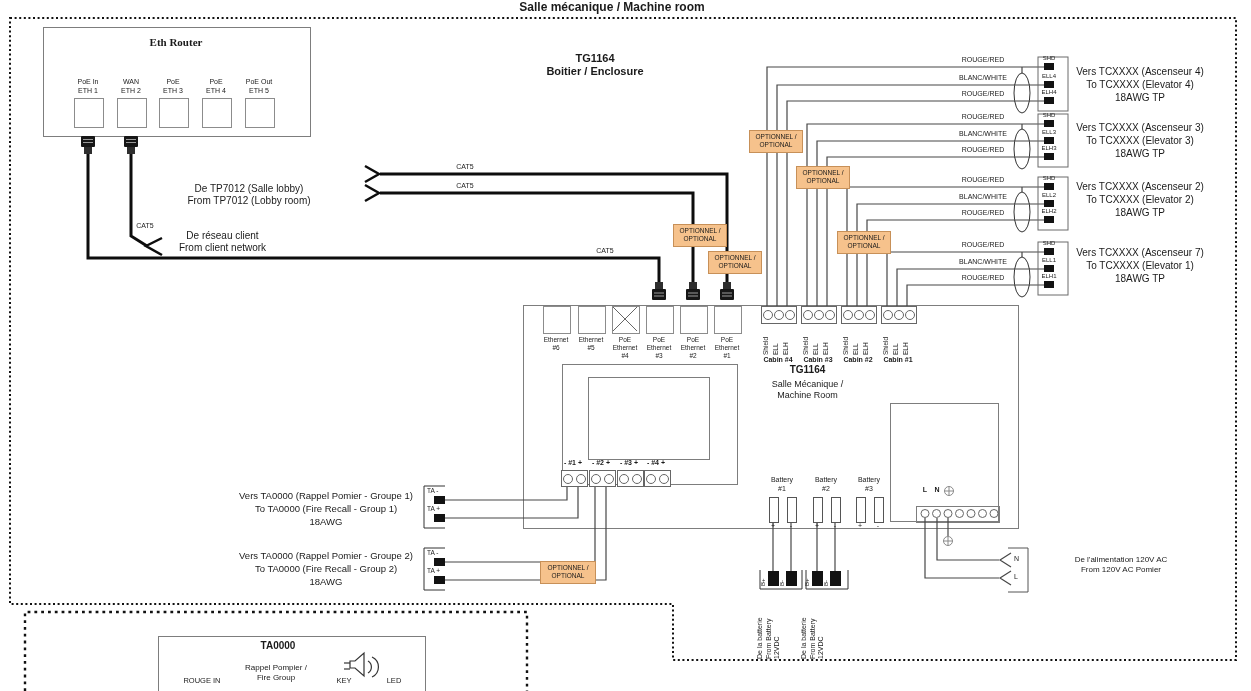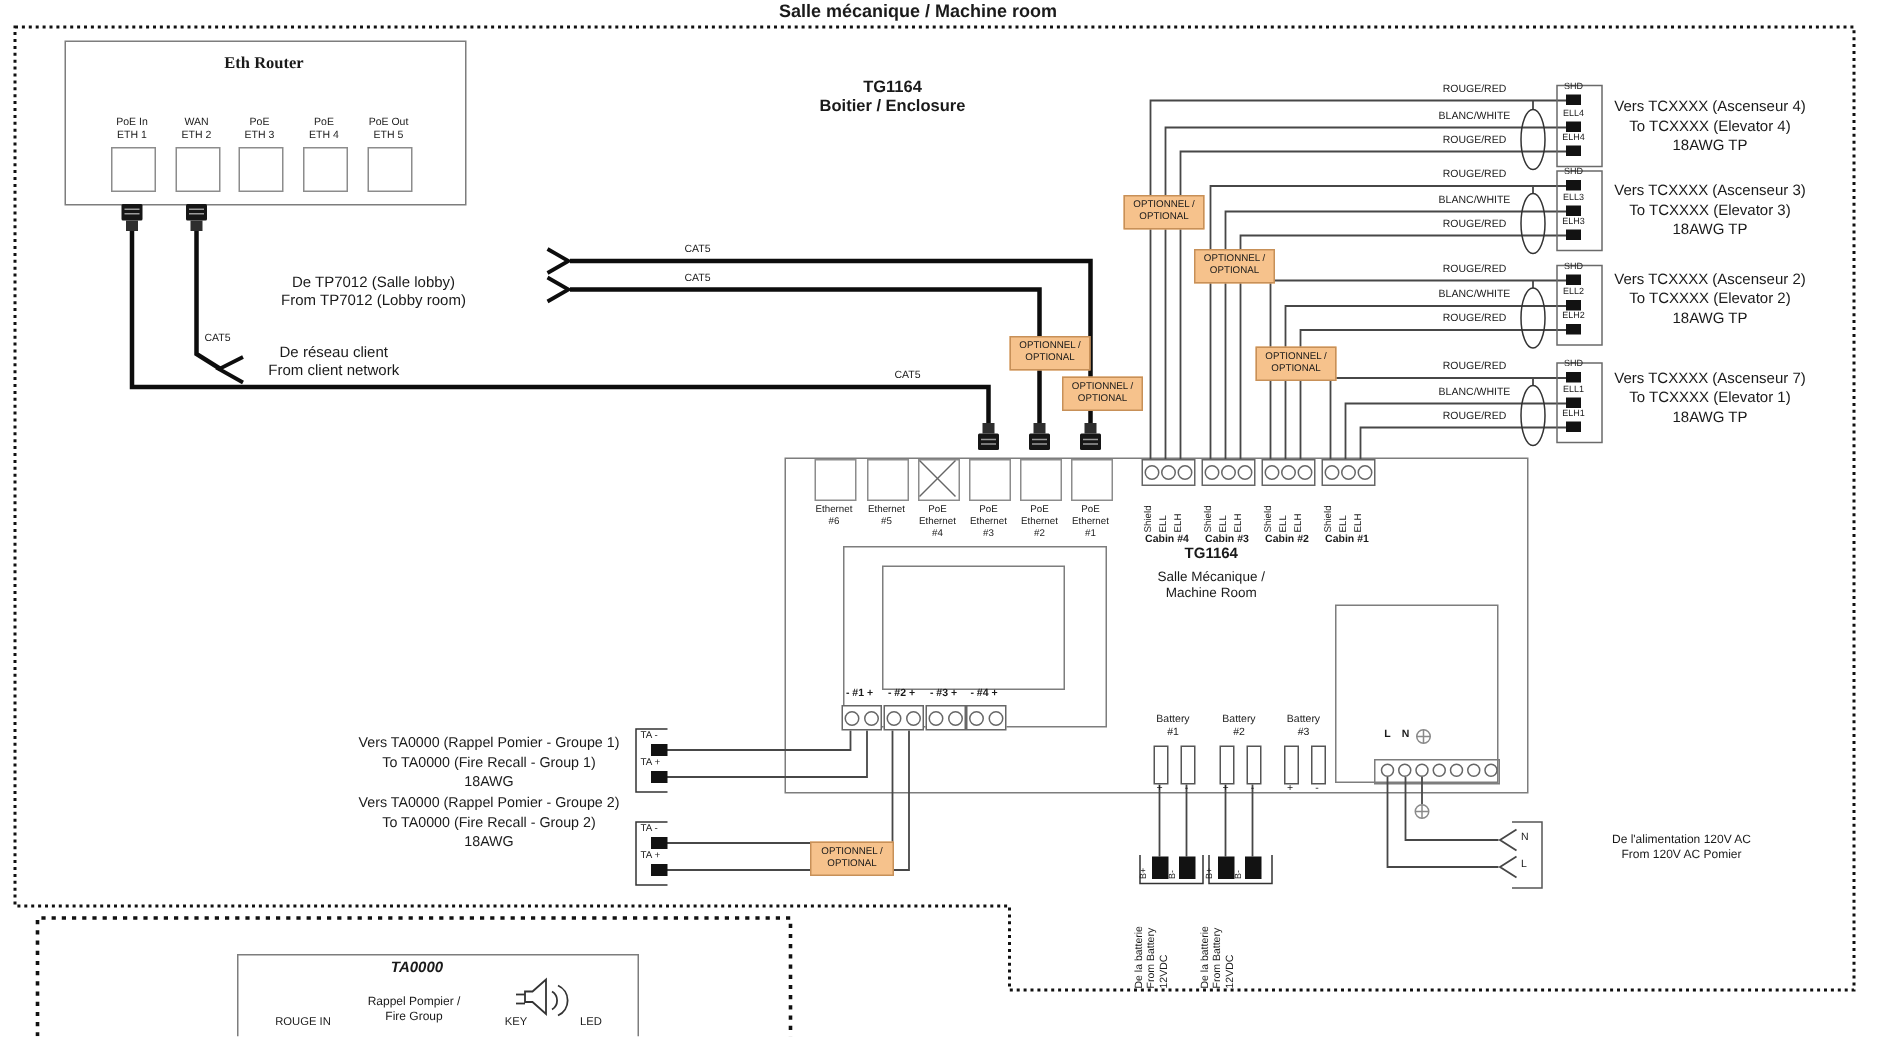--- a/index.html
+++ b/index.html
@@ -384,21 +384,21 @@
   <div class="sq" style="left:1044px;top:248px;width:10px;height:7px;"></div>
   <div class="sq" style="left:1044px;top:265px;width:10px;height:7px;"></div>
   <div class="sq" style="left:1044px;top:281px;width:10px;height:7px;"></div>
   <div class="lbl c f10 lh13 txt" style="left:1072px;top:246px;width:136px;">Vers TCXXXX (Ascenseur 7)
 To TCXXXX (Elevator 1)
 18AWG TP</div>
 
   <div class="lbl c f95 lh13 txt" style="left:228px;top:489px;width:196px;">Vers TA0000 (Rappel Pomier - Groupe 1)
 To TA0000 (Fire Recall - Group 1)
 18AWG</div>
-  <div class="lbl c f95 lh13 txt" style="left:228px;top:529px;width:196px;">Vers TA0000 (Rappel Pomier - Groupe 2)
+  <div class="lbl c f95 lh13 txt" style="left:228px;top:549px;width:196px;">Vers TA0000 (Rappel Pomier - Groupe 2)
 To TA0000 (Fire Recall - Group 2)
 18AWG</div>
   <div class="lbl f65 txt" style="left:427px;top:487px;width:24px;">TA -</div>
   <div class="sq" style="left:434px;top:496px;width:11px;height:8px;"></div>
   <div class="lbl f65 txt" style="left:427px;top:505px;width:24px;">TA +</div>
   <div class="sq" style="left:434px;top:514px;width:11px;height:8px;"></div>
   <div class="lbl f65 txt" style="left:427px;top:549px;width:24px;">TA -</div>
   <div class="sq" style="left:434px;top:558px;width:11px;height:8px;"></div>
   <div class="lbl f65 txt" style="left:427px;top:567px;width:24px;">TA +</div>
   <div class="sq" style="left:434px;top:576px;width:11px;height:8px;"></div>
@@ -417,20 +417,20 @@
   <div class="lbl vert f7 txt" style="left:800px;top:597px;width:30px;height:62px;">De la batterie
 From Battery
 12VDC</div>
 
   <div class="lbl f7 txt" style="left:1014px;top:555px;width:12px;">N</div>
   <div class="lbl f7 txt" style="left:1014px;top:573px;width:12px;">L</div>
   <div class="lbl c f8 txt" style="left:1040px;top:555px;width:162px;">De l'alimentation 120V AC
 From 120V AC Pomier</div>
 
   <div class="box" style="left:158px;top:636px;width:266px;height:57px;"></div>
-  <div class="lbl c b f10 txt" style="left:218px;top:640px;width:120px;font-style:italic;">TA0000</div>
+  <div class="lbl c b f10 txt" style="left:218px;top:640px;width:120px;">TA0000</div>
   <div class="lbl c f8 txt" style="left:218px;top:663px;width:116px;">Rappel Pompier /
 Fire Group</div>
   <div class="lbl c f75 txt" style="left:172px;top:676px;width:60px;">ROUGE IN</div>
   <div class="lbl c f75 txt" style="left:324px;top:676px;width:40px;">KEY</div>
   <div class="lbl c f75 txt" style="left:374px;top:676px;width:40px;">LED</div>
 
 </div>
 
 </body></html>

